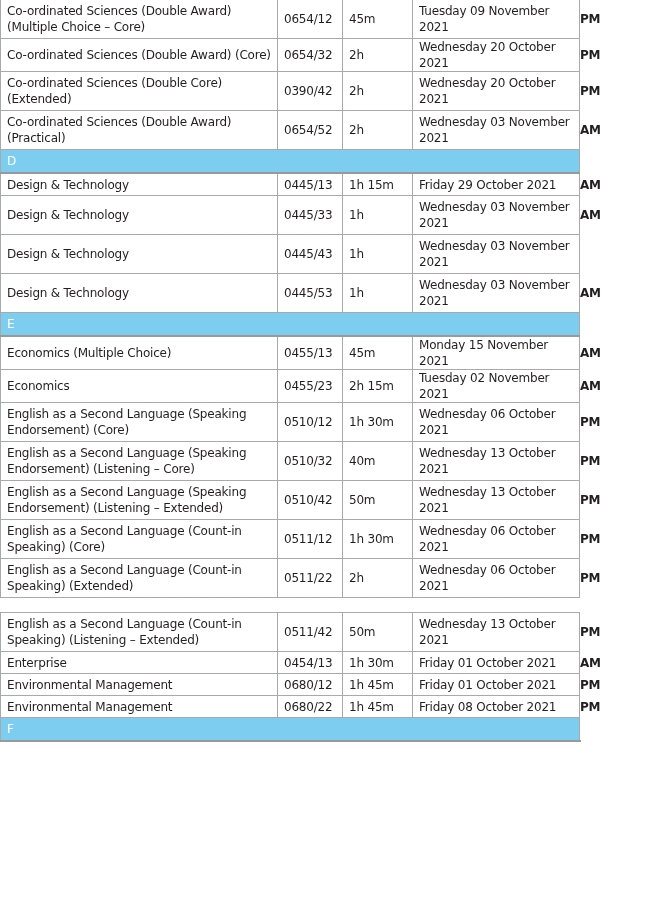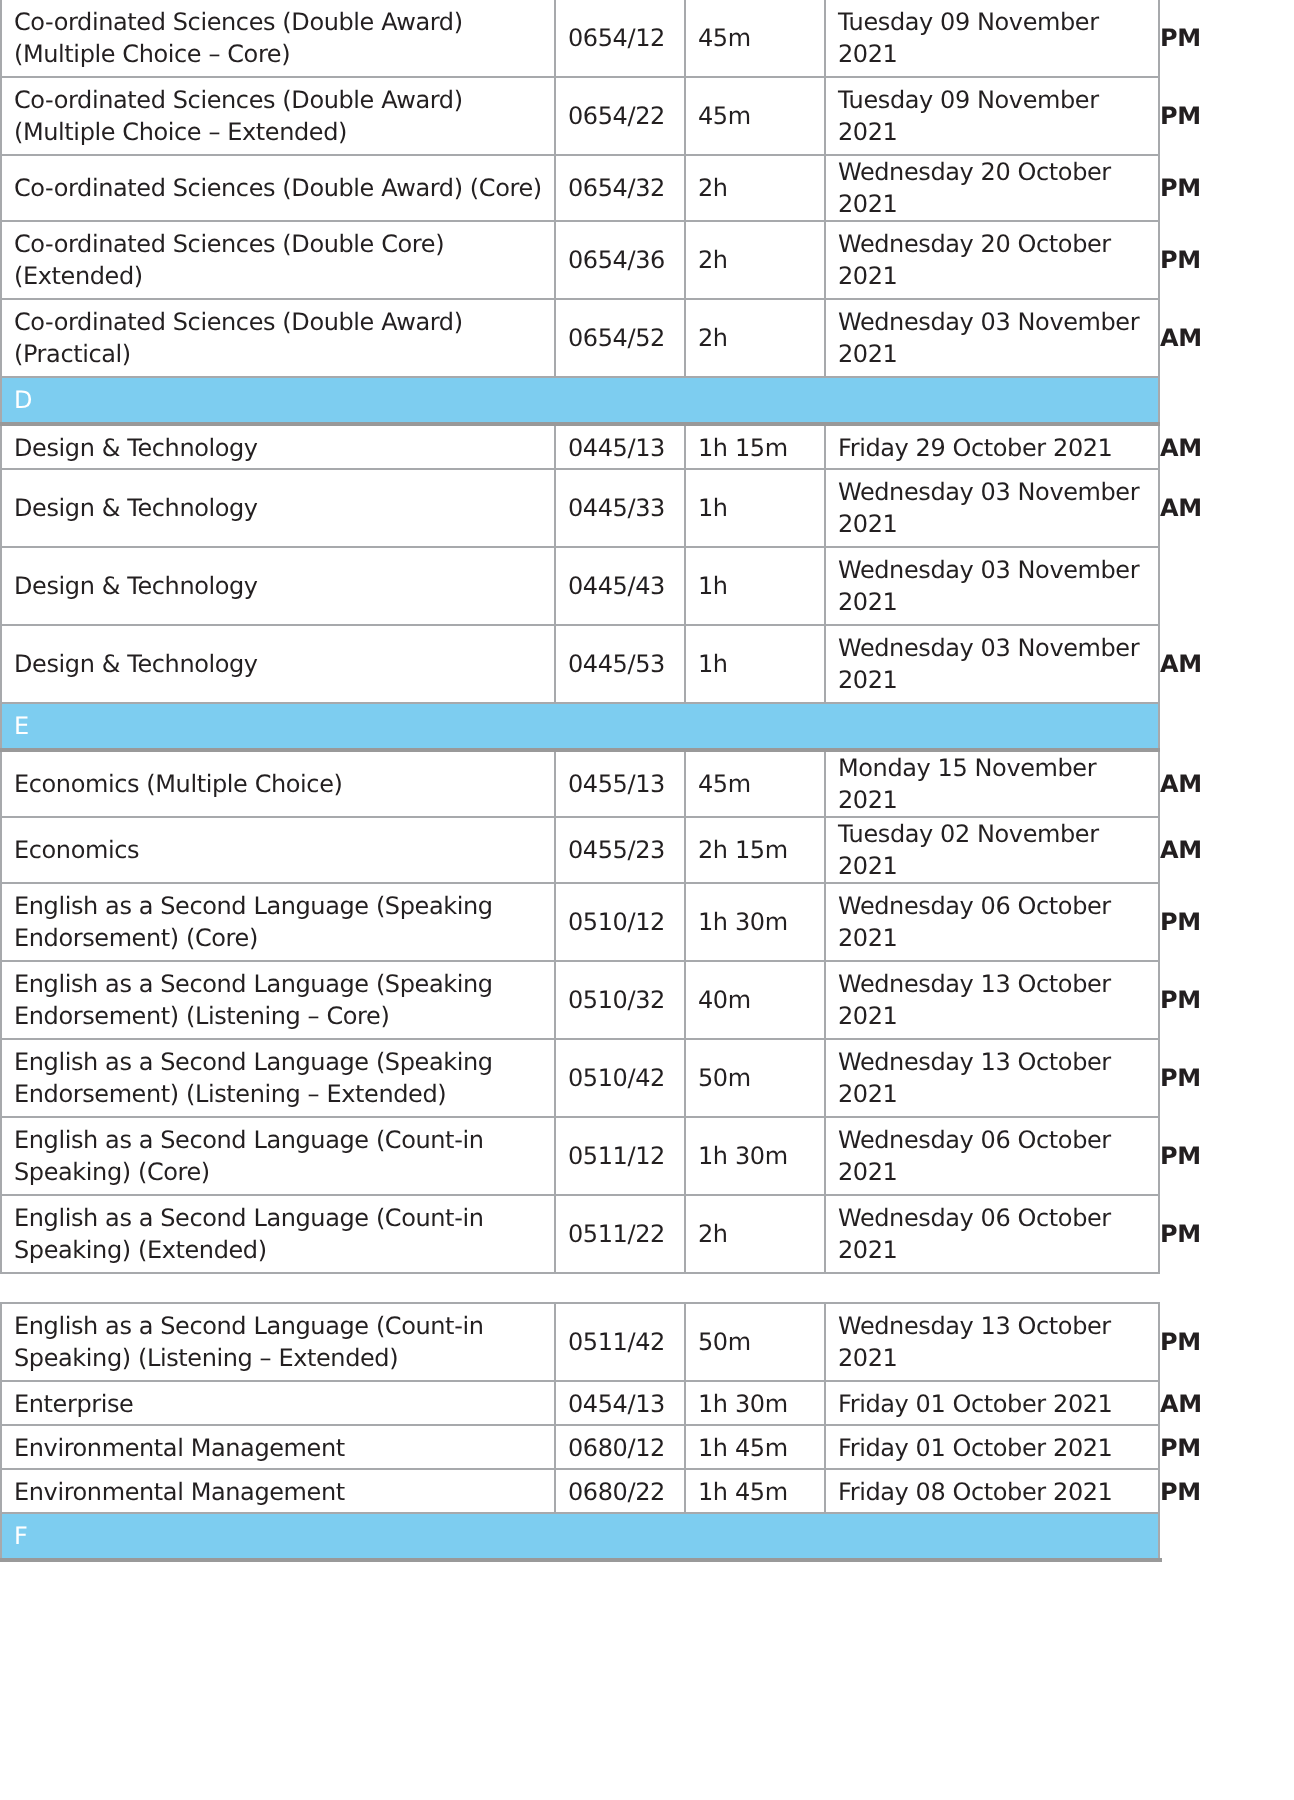--- a/index.html
+++ b/index.html
@@ -27,37 +27,30 @@
 
 <table style="margin-top:-1px">
   <tbody id="t1">
       <tr class="h2">
     <td class="subject">Co-ordinated Sciences (Double Award) (Multiple Choice – Core)</td>
     <td class="code">0654/12</td>
     <td class="dur">45m</td>
     <td class="date">Tuesday 09 November 2021</td>
     <td class="session pm">PM</td>
   </tr>
-      <tr class="h2">
-    <td class="subject">Co-ordinated Sciences (Double Award) (Multiple Choice – Extended)</td>
-    <td class="code">0654/22</td>
-    <td class="dur">45m</td>
-    <td class="date">Tuesday 09 November 2021</td>
-    <td class="session pm">PM</td>
-  </tr>
       <tr class="h1">
     <td class="subject">Co-ordinated Sciences (Double Award) (Core)</td>
     <td class="code">0654/32</td>
     <td class="dur">2h</td>
     <td class="date">Wednesday 20 October 2021</td>
     <td class="session pm">PM</td>
   </tr>
       <tr class="h2">
     <td class="subject">Co-ordinated Sciences (Double Core) (Extended)</td>
-    <td class="code">0654/36</td>
+    <td class="code">0390/42</td>
     <td class="dur">2h</td>
     <td class="date">Wednesday 20 October 2021</td>
     <td class="session pm">PM</td>
   </tr>
       <tr class="h2">
     <td class="subject">Co-ordinated Sciences (Double Award) (Practical)</td>
     <td class="code">0654/52</td>
     <td class="dur">2h</td>
     <td class="date">Wednesday 03 November 2021</td>
     <td class="session am">AM</td>

